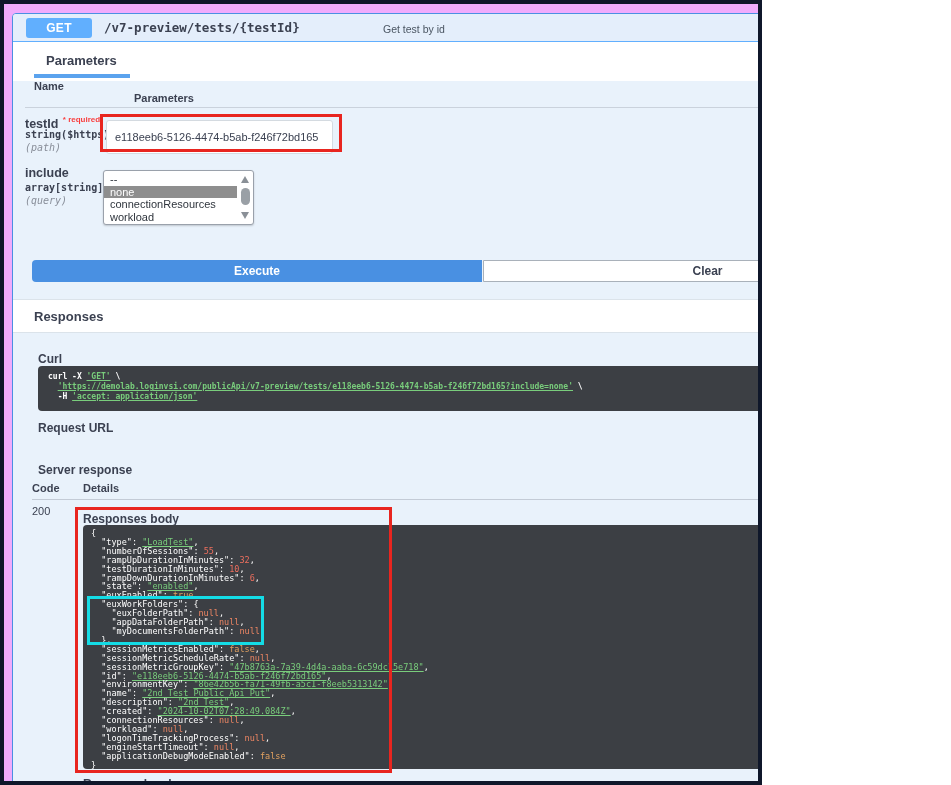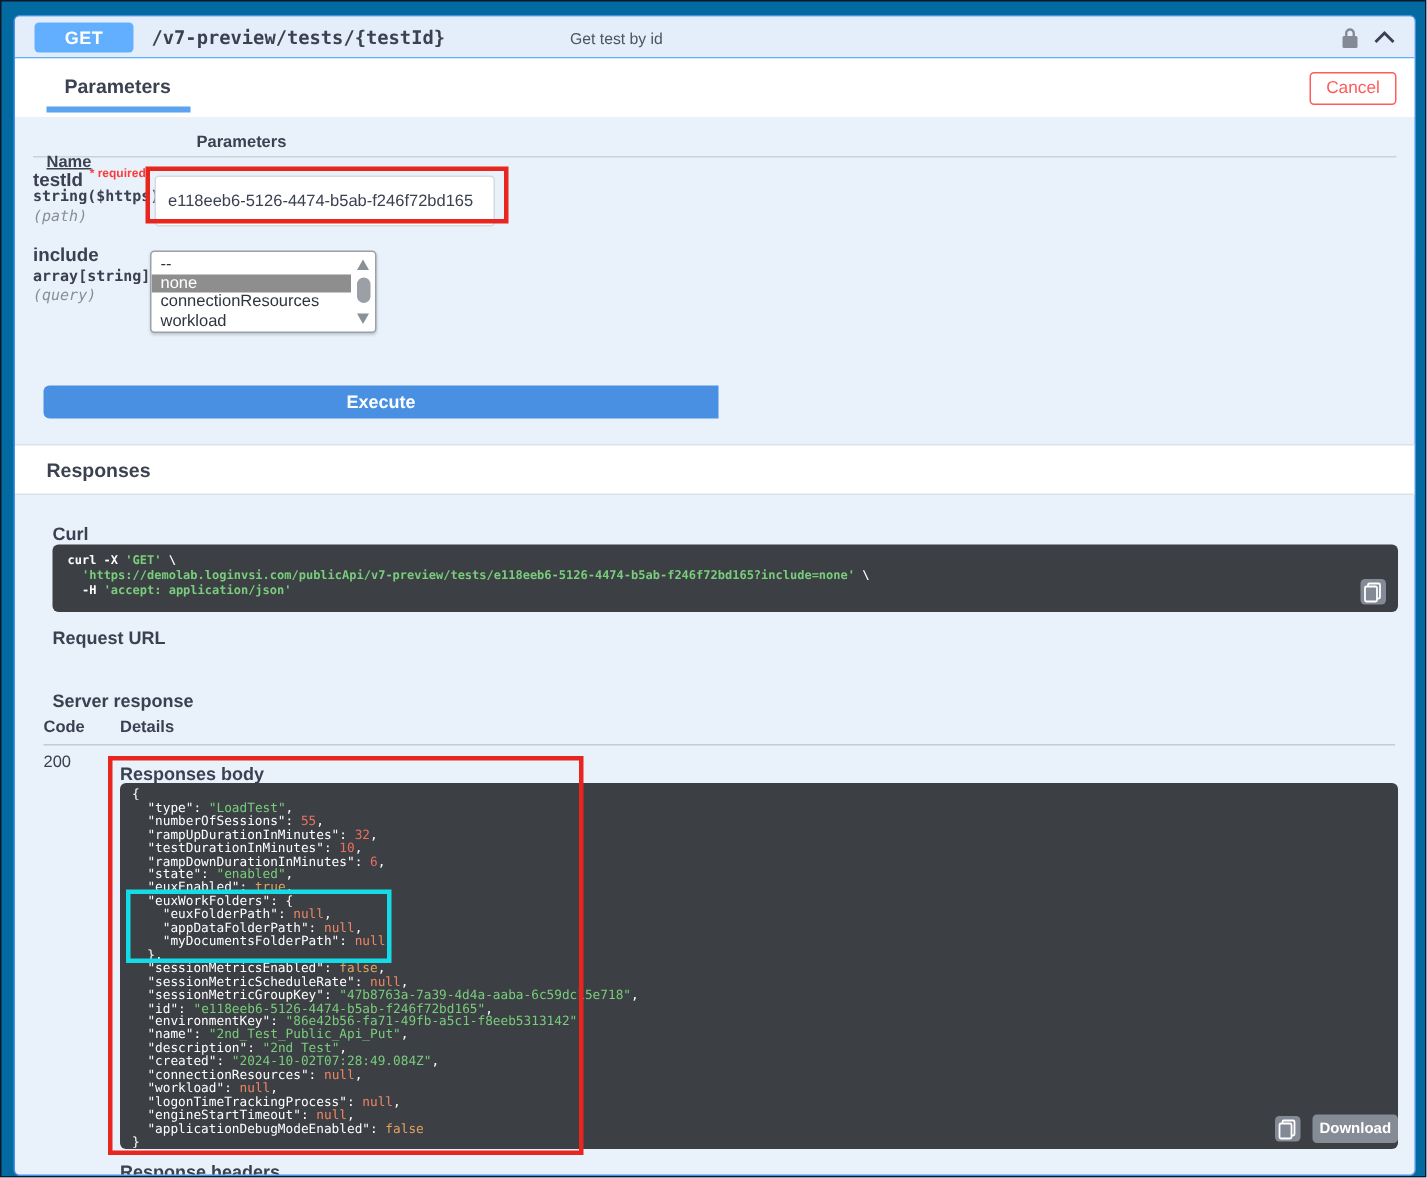--- a/index.html
+++ b/index.html
@@ -1,19 +1,19 @@
 <!DOCTYPE html>
 <html><head>
 <meta charset="utf-8">
 <style>
   * { margin:0; padding:0; box-sizing:border-box; }
   html,body { background:#fff; }
   .page {
-    position:relative; width:951px; height:785px;
-    background:#0369a1; border:1px solid #0f172a; overflow:hidden;
+    position:relative; width:762px; height:785px;
+    background:#f0abfc; border:4px solid #0f172a; overflow:hidden;
     font-family:"Liberation Sans", sans-serif; color:#3b4151;
   }
   
   .opblock {
     position:absolute; left:8px; top:9px; width:935px; height:774px;
     border:1px solid #4a90e2; border-radius:4px; background:#e9f2fb; overflow:hidden;
   }
   
   .summary {
     position:absolute; left:0; top:0; right:0; height:28px;
@@ -40,21 +40,21 @@
   }
   .tab-title { position:absolute; left:21px; top:11px; font-size:13px; font-weight:bold; color:#3b4151; cursor:pointer;padding-left:12px; }
   .tab-underline { position:absolute; left:21px; top:32px; width:96px; height:4px; background:#5ba3ee; }
   .cancel-btn {
     position:absolute; left:863px; top:9px; width:58px; height:22px;
     background:#fff; border:1px solid #ff5b5b; border-radius:3px;
     color:#ff5b5b; font-size:11.5px; text-align:center; line-height:20px; cursor:pointer;
     font-family:"Liberation Sans", sans-serif;
   }
   
-  .col-name   { position:absolute; left:21px;  top:91px; font-size:11px; font-weight:bold;text-decoration:underline; }
+  .col-name   { position:absolute; left:21px;  top:66px; font-size:11px; font-weight:bold; }
   .col-desc   { position:absolute; left:121px; top:78px; font-size:11px; font-weight:bold; }
   .thead-line { position:absolute; left:12px; right:12px; top:93px; height:1px; background:rgba(59,65,81,.18); }
 
   .pname  { font-size:12.5px; font-weight:bold; color:#3b4151; }
   .preq   { font-size:8px; color:#f93e3e; font-weight:bold; vertical-align:super; }
   .ptype  { font-family:"DejaVu Sans Mono", monospace; font-size:10px; font-weight:bold; color:#3b4151; }
   .ploc   { font-family:"DejaVu Sans Mono", monospace; font-size:10px; font-style:italic; color:#888e99; }
 
   .testid-name { position:absolute; left:12px; top:100px; }
   .testid-type { position:absolute; left:12px; top:115px; }
@@ -124,21 +124,21 @@
     position:absolute; background:#3c3f44; border-radius:4px;
     font-family:"DejaVu Sans Mono", monospace; color:#fff;
   }
   .curl-block { left:25px; top:352px; width:897px; height:45px; padding:6px 10px; font-size:8px; font-weight:bold; }
   .curl-block div { line-height:10px; white-space:pre; }
   .requrl-block { left:25px; top:421px; width:897px; height:20px; padding:5px 10px; font-size:8px; font-weight:bold; line-height:10px; white-space:nowrap; }
   .resp-block { left:70px; top:511px; width:852px; height:244px; padding:4px 8px; font-size:8.5px; overflow:hidden; }
   .resp-block pre {
     font-family:"DejaVu Sans Mono", monospace; font-size:8.5px; line-height:8.9px; color:#fff;
   }
-  .tok-string, .js { color:#79cd7c; }
+  .tok-string, .js { color:#79cd7c;text-decoration:underline; }
   .jn { color:#ee6f5e; }
   .jz { color:#ee8663; }
   .jb { color:#e2a160; }
   .jk { color:#ffffff; }
 
   .copy-btn {
     position:absolute; width:17px; height:17px; background:#848a95;
     border:none; border-radius:3px; cursor:pointer; padding:0;
   }
   .curl-copy { right:8px; bottom:5px; }
@@ -210,20 +210,21 @@
           <div class="option">thresholds</div>
         </div>
       <div class="lb-scroll">
         <span class="lb-up"></span>
         <span class="lb-thumb"></span>
         <span class="lb-down"></span>
       </div>
     </div>
 
     <button class="execute-btn">Execute</button>
+    <button class="clear-btn">Clear</button>
 
     <div class="responses-row">
       <span class="responses-title">Responses</span>
     </div>
 
     <span class="lbl curl-label">Curl</span>
     <div class="darkblock curl-block">
       <div class="curl-code"><div><span class="tok-plain">curl -X </span><span class="tok-string">'GET'</span><span class="tok-plain"> \</span></div><div><span class="tok-plain">  </span><span class="tok-string">'https://demolab.loginvsi.com/publicApi/v7-preview/tests/e118eeb6-5126-4474-b5ab-f246f72bd165?include=none'</span><span class="tok-plain"> \</span></div><div><span class="tok-plain">  -H </span><span class="tok-string">'accept: application/json'</span></div></div>
       <button class="copy-btn curl-copy">
         <svg width="17" height="17" viewBox="0 0 17 17">

